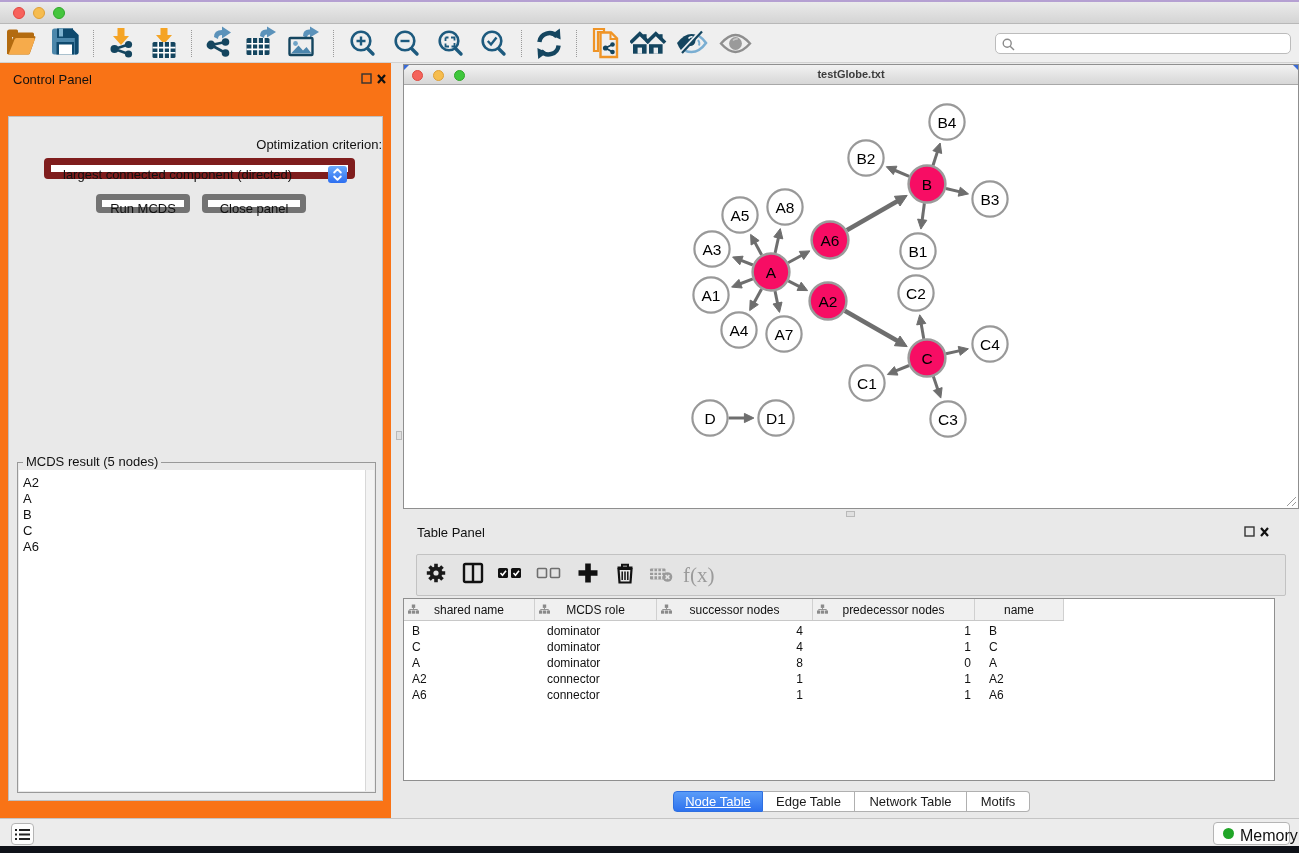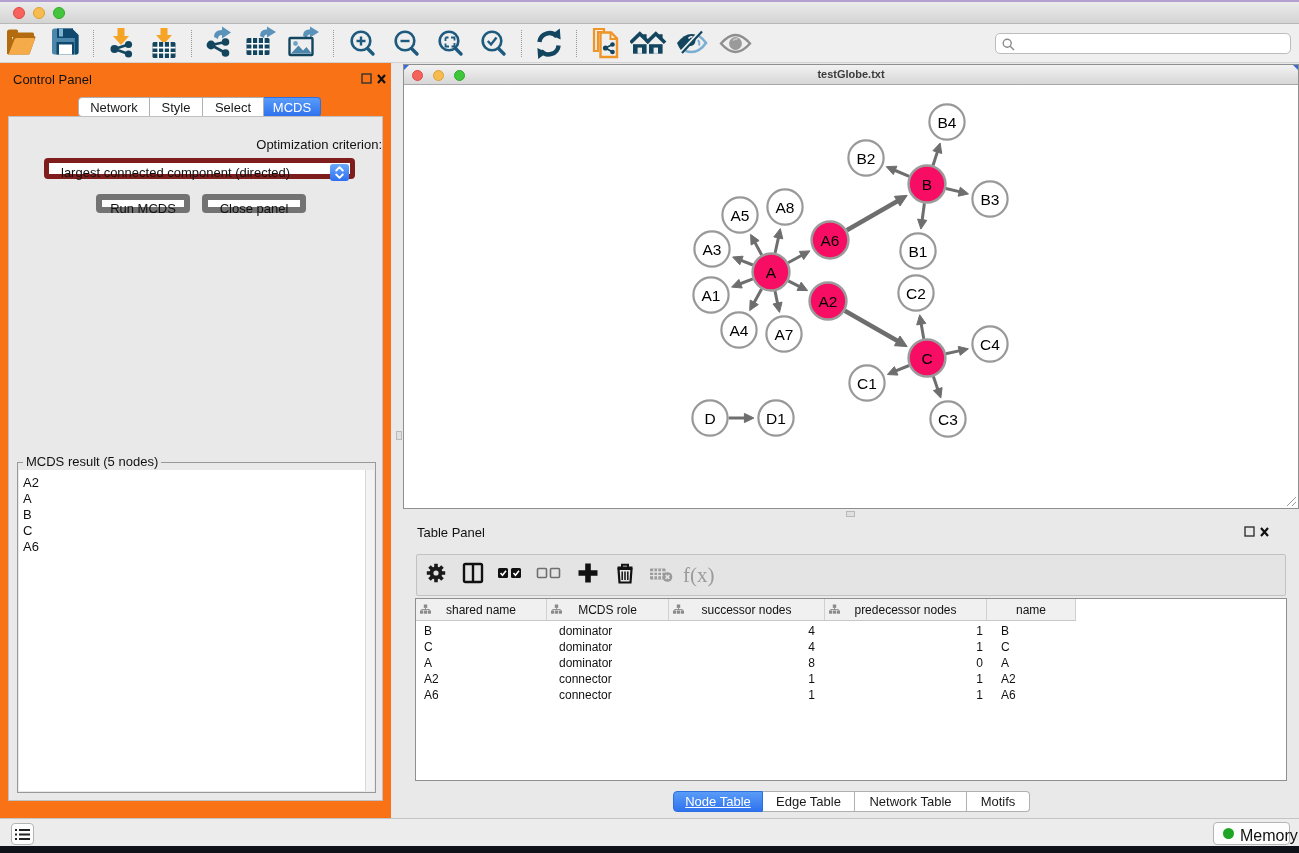--- a/index.html
+++ b/index.html
@@ -31,21 +31,21 @@
 .wbtn { position:absolute; font-size:12px; color:#111; }
 .tabs { position:absolute; left:78px; top:34px; height:20px; display:flex; }
 .tab { height:20px; font-size:13px; color:#1a1a1a; background:#fff;
   border:1px solid #b0b0b0; border-left:none; display:flex; align-items:center; justify-content:center; }
 .tab:first-child { border-left:1px solid #b0b0b0; border-radius:4px 0 0 4px; }
 .tab.sel { background:linear-gradient(#5a9cf8,#2e72ee); color:#fff; border-color:#2e6fe0; border-radius:0 4px 4px 0; }
 .pbody { position:absolute; left:8px; top:53px; width:375px; height:685px;
   background:#e9e9e9; border:1px solid #c0c0c0; }
 .optlabel { position:absolute; top:20px; width:100%; text-align:right; font-size:13px; color:#111; }
 .dropdown { position:absolute; left:35px; top:41px; width:311px; height:21px; background:#fff;
-  border:5px solid #7f1d1d; border-radius:4px; font-size:13px; color:#111; line-height:19px; padding-left:12px; }
+  border:7px solid #7f1d1d; border-radius:4px; font-size:13px; color:#111; line-height:19px; padding-left:12px; }
 .dd-btn { position:absolute; right:1px; top:1px; width:19px; height:17px; border-radius:3px;
   background:linear-gradient(#6aaafc,#2d6ff0); }
 .dd-btn svg { position:absolute; left:4px; top:1px; }
 .btn { position:absolute; height:19px; background:#fff; border:6px solid #737373; border-radius:4px;
   font-size:13px; color:#111; text-align:center; line-height:17px; }
 .grp { position:absolute; left:8px; top:337px; width:359px; height:339px; }
 .grp .gb { position:absolute; left:0; top:8px; right:0; bottom:0; border:1px solid #999; }
 .grp .glabel { position:absolute; left:6px; top:0; background:#e9e9e9; padding:0 3px; font-size:13px; color:#111; }
 .grp .list { position:absolute; left:2px; top:16px; right:2px; bottom:2px; background:#fff; font-size:13px; color:#111; padding-top:5px; }
 .grp .list div { padding-left:4px; height:16px; line-height:16px; }
@@ -60,21 +60,21 @@
 .ntl.r { left:8px; background:#f4645c; border:1px solid #dd4a42; }
 .ntl.y { left:29px; background:#f6bd4e; border:1px solid #dfa036; }
 .ntl.g { left:50px; background:#3fc73c; border:1px solid #2fa82a; }
 .canvas { position:absolute; left:0; top:21px; width:894px; height:423px; }
 .canvas svg text { font-size:15.5px; fill:#000; }
 
 .tpanel { position:absolute; left:403px; top:518px; width:896px; height:300px; background:#e9e9e9; }
 .tpanel .phdr { position:absolute; left:14px; top:7px; }
 .ttoolbar { position:absolute; left:13px; top:36px; width:870px; height:42px;
   background:#e4e4e4; border:1px solid #c2c2c2; border-radius:2px; }
-.ttable { position:absolute; left:12px; top:80px; width:872px; height:183px; background:#fff; border:1px solid #8f8f8f; }
+.ttable { position:absolute; left:0; top:80px; width:872px; height:183px; background:#fff; border:1px solid #8f8f8f; }
 .thead { position:absolute; left:0; top:0; height:22px; background:#f0f0f0; border-bottom:1px solid #c8c8c8;
   font-size:12px; color:#111; }
 .thead .cell { position:absolute; top:0; height:21px; border-right:1px solid #d0d0d0; }
 .thead .cell span { position:absolute; width:100%; text-align:center; top:4px; }
 .trow { position:absolute; font-size:12px; color:#111; height:16px; line-height:16px; }
 .btabs { position:absolute; left:270px; top:273px; height:21px; display:flex; }
 .btab { height:21px; font-size:13px; color:#1a1a1a; background:#fff; border:1px solid #b0b0b0;
   border-left:none; display:flex; align-items:center; justify-content:center; }
 .btab:first-child { border-left:1px solid #b0b0b0; border-radius:4px 0 0 4px;text-decoration:underline; }
 .btab:last-child { border-radius:0 4px 4px 0; }
@@ -217,26 +217,20 @@
         <path d="M8.2 8.2 L12 12" stroke="#8a8a8a" stroke-width="1.4"></path>
       </svg>
     </div>
   </div>
 <div class="cpanel">
   <div class="phdr">Control Panel</div>
   <svg class="wbtn" style="left:361px;top:10px" width="26" height="12" viewBox="0 0 26 12">
     <rect x="1" y="1" width="9" height="9" fill="none" stroke="#333" stroke-width="1.4"></rect>
     <path d="M17 2 L24 10 M24 2 L17 10" stroke="#111" stroke-width="2.2"></path>
   </svg>
-  <div class="tabs">
-    <div class="tab" style="width:72px">Network</div>
-    <div class="tab" style="width:53px">Style</div>
-    <div class="tab" style="width:61px">Select</div>
-    <div class="tab sel" style="width:57px">MCDS</div>
-  </div>
   <div class="pbody">
     <div class="optlabel">Optimization criterion:</div>
     <div class="dropdown">largest connected component (directed)
       <div class="dd-btn">
           <svg width="11" height="15" viewBox="0 0 11 15">
         <path d="M2.2 5.5 L5.5 2.2 L8.8 5.5 M2.2 9.5 L5.5 12.8 L8.8 9.5" fill="none" stroke="#fff" stroke-width="1.9" stroke-linecap="round" stroke-linejoin="round"></path>
           </svg>
         </div>
     </div>
     <div class="btn" style="left:87px;top:77px;width:94px">Run MCDS</div>

